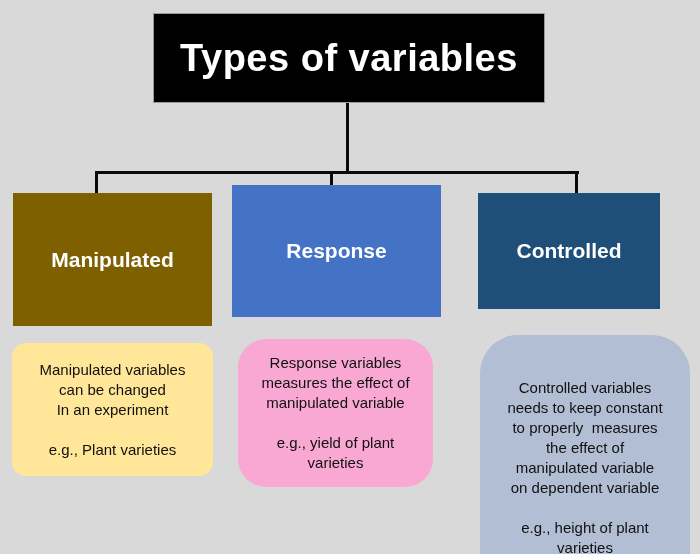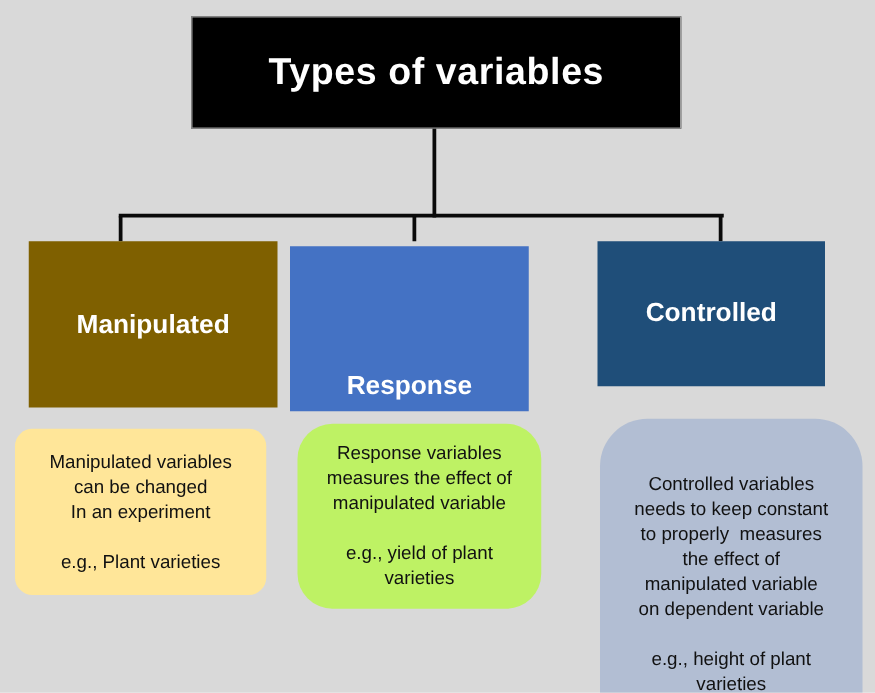--- a/index.html
+++ b/index.html
@@ -18,21 +18,21 @@
 
   
   .title-box {
     left: 153px; top: 13px; width: 392px; height: 90px;
     background: #000000;
     display: flex; align-items: center; justify-content: center;
     border: 1px solid #9a9a9a;
   }
   .title-box span {
     color: #ffffff;
-    font-size: 30px;
+    font-size: 38px;
     font-weight: 700;
     letter-spacing: 0.5px;
   }
 
   
   .line { background: #0a0a0a; }
   .stem        { left: 346px; top: 103px; width: 3px;  height: 71px; }
   .rail        { left: 95px;  top: 171px; width: 484px; height: 3px; }
   .drop-left   { left: 95px;  top: 173px; width: 3px;  height: 20px; }
   .drop-mid    { left: 330px; top: 173px; width: 3px;  height: 20px; }
@@ -45,21 +45,21 @@
     text-align: center;
   }
   .head-box span {
     color: #ffffff;
     font-size: 21px;
     font-weight: 700;
     line-height: 40px;
     white-space: nowrap;
   }
   .head-manipulated { left: 13px;  top: 193px; width: 199px; height: 133px; background: #7f6000; }
-  .head-response    { left: 232px; top: 197px; width: 191px; height: 132px; background: #4472c4; justify-content: flex-end; }
+  .head-response    { left: 232px; top: 185px; width: 209px; height: 132px; background: #4472c4; }
   .head-controlled  { left: 478px; top: 193px; width: 182px; height: 116px; background: #1f4e79; }
 
   
   .note-box {
     display: flex; align-items: center; justify-content: center;
     text-align: center;
     color: #111111;
     font-size: 15px;
     line-height: 20px;
   }
@@ -76,41 +76,41 @@
   <div class="abs title-box" style="background-color: rgb(0, 0, 0);">
     <span style="color: rgb(255, 255, 255);">Types of variables</span>
   </div>
 
   <div class="abs line stem" style="background-color: rgb(10, 10, 10);"></div>
   <div class="abs line rail" style="background-color: rgb(10, 10, 10);"></div>
   <div class="abs line drop-left" style="background-color: rgb(10, 10, 10);"></div>
   <div class="abs line drop-mid" style="background-color: rgb(10, 10, 10);"></div>
   <div class="abs line drop-right" style="background-color: rgb(10, 10, 10);"></div>
 
-  <div class="abs head-box head-manipulated" style="background-color: rgb(127, 96, 0); margin-left: 10px;">
+  <div class="abs head-box head-manipulated" style="background-color: rgb(127, 96, 0);">
     <span>Manipulated</span>
   </div>
 
   <div class="abs head-box head-response" style="background-color: rgb(68, 114, 196);">
     <span>Response</span>
   </div>
 
   <div class="abs head-box head-controlled" style="background-color: rgb(31, 78, 121);">
     <span>Controlled</span>
   </div>
 
   <div class="abs note-box note-manipulated" style="background-color: rgb(255, 230, 153);">
     <div>Manipulated variables
 can be changed
 In an experiment
 
 e.g., Plant varieties</div>
   </div>
 
-  <div class="abs note-box note-response" style="background-color: #bef264;">
+  <div class="abs note-box note-response" style="background-color: #f9a8d4;">
     <div>Response variables
 measures the effect of
 manipulated variable
 
 e.g., yield of plant
 varieties</div>
   </div>
 
   <div class="abs note-box note-controlled" style="background-color: rgb(178, 190, 211);">
     <div>Controlled variables

